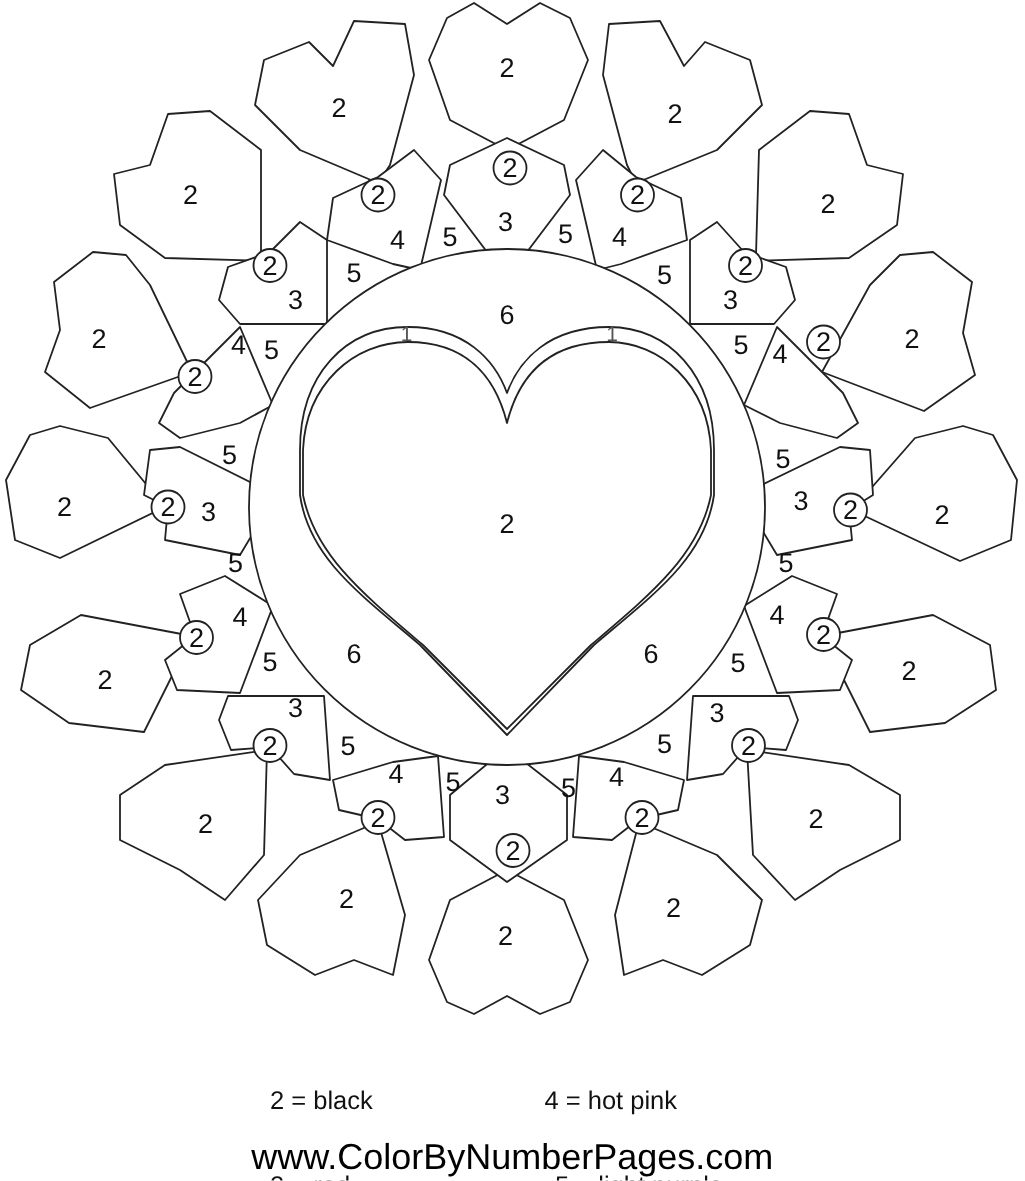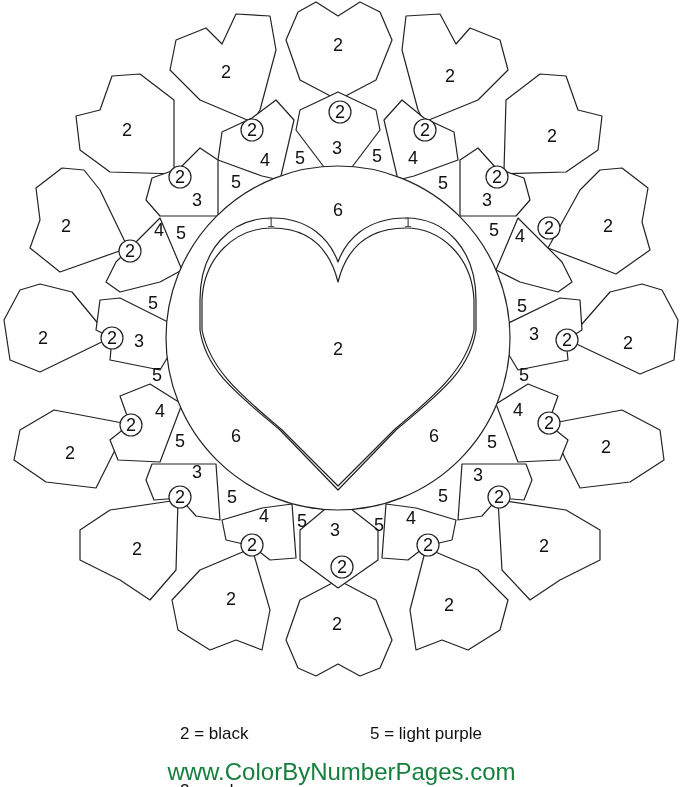--- a/index.html
+++ b/index.html
@@ -2,21 +2,21 @@
 <html><head>
 <meta charset="utf-8">
 <style>
   html,body{margin:0;padding:0;background:#fff;}
   body{width:683px;height:787px;position:relative;overflow:hidden;font-family:"Liberation Sans",sans-serif;}
   #art{position:absolute;left:0;top:0;width:683px;height:680px;}
   #art path,#art polygon,#art circle,#art polyline{fill:#fff;stroke:#222;stroke-width:1.2;stroke-linejoin:round;}
   .lbl{position:absolute;font-size:18px;color:#111;transform:translate(-50%,-50%);line-height:1;}
   .lbl.sm{font-size:14px;color:#555;}
   .legend{position:absolute;font-size:17px;color:#111;line-height:19px;white-space:pre;}
-  .site{position:absolute;left:0;width:683px;top:758px;text-align:center;font-size:24px;color:#15803d;}
+  .site{position:absolute;left:0;width:683px;top:758px;text-align:center;font-size:24px;color:#000000;}
 </style>
 </head>
 <body>
 
 <svg id="art" viewBox="0 0 683 680" xmlns="http://www.w3.org/2000/svg">
 
   <g>
     <path d="M338,100 L300,80 L286,40 L298,12 L316,2 L338,16 L360,2 L380,12 L392,40 L376,80 Z"></path>
     <path d="M252,122 L200,100 L170,70 L176,40 L206,28 L222,44 L236,14 L270,16 L276,50 L260,110 Z"></path>
     <path d="M424,122 L478,100 L508,70 L500,40 L470,28 L456,44 L440,14 L406,16 L402,50 L418,110 Z"></path>
@@ -151,16 +151,17 @@
     <span class="lbl sm" style="left: 271px; top: 222px;">1</span>
     <span class="lbl sm" style="left: 408px; top: 222px;">1</span>
   </div>
 
 <div class="legend" style="left:180px;top:686px;">
   <div>2 = black</div>
   <div>2 = red</div>
   
 </div>
 <div class="legend" style="left:363px;top:686px;">
+  <div>4 = hot pink</div>
   <div style="padding-left:7px">5 = light purple</div>
   
 </div>
 <div class="site">www.ColorByNumberPages.com</div>
 
 </body></html>

